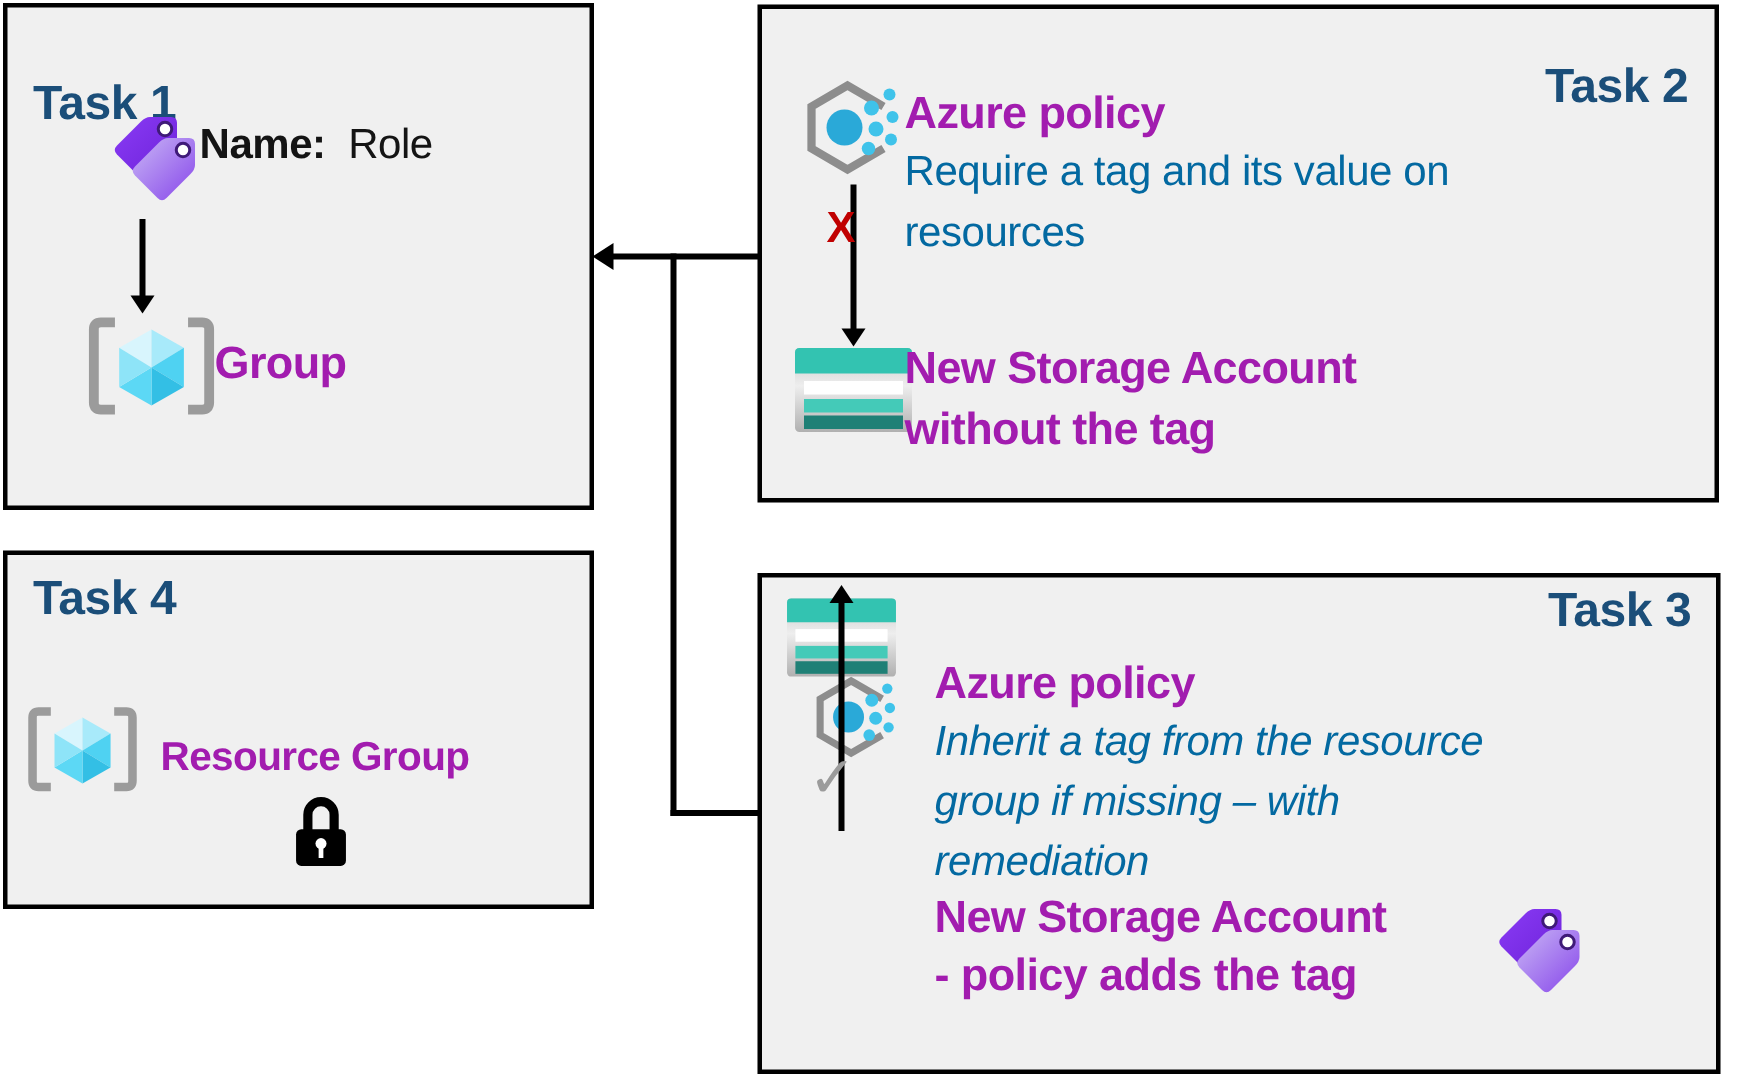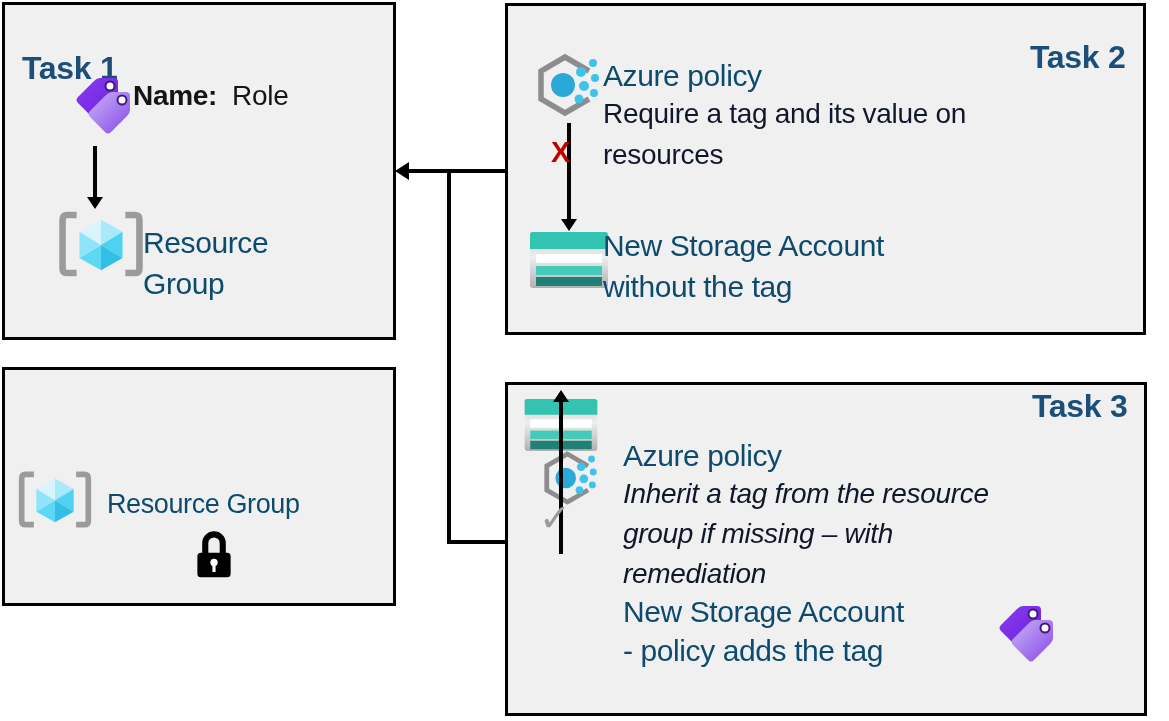--- a/index.html
+++ b/index.html
@@ -13,22 +13,22 @@
   .b-task4{left:2px;top:367px;width:394px;height:239px;}
   .b-task3{left:505px;top:382px;width:642px;height:334px;}
 
   .title{position:absolute;font-size:32px;font-weight:bold;color:#1b4e79;letter-spacing:-0.5px;white-space:nowrap;}
   .t1-title{left:22px;top:16px;margin-top:34px;}
   .t2-title{left:1030px;top:14px;margin-top:25px;}
   .t3-title{left:1032px;top:388px;}
   .t4-title{left:22px;top:380px;}
 
   .txt{position:absolute;white-space:nowrap;letter-spacing:-0.3px;}
-  .body28{font-size:28px;line-height:41px;color:#0f172a;}
-  .bold30{font-size:30px;font-weight:normal;line-height:41px;color:#0c4a6e;letter-spacing:-0.4px;}
+  .body28{font-size:28px;line-height:41px;color:#0369a1;}
+  .bold30{font-size:30px;font-weight:bold;line-height:41px;color:#a21caf;letter-spacing:-0.4px;}
 
   .t1-nv{left:133px;top:77px;font-size:28px;line-height:38px;}
   .nv-label{font-weight:bold;margin-right:15px;}
   .t1-rg-label{left:143px;top:222px;}
   .t2-heading{left:603px;top:55px;}
   .t2-desc{left:603px;top:93px;}
   .t2-result{left:603px;top:225px;}
   .t3-heading{left:623px;top:435px;}
   .t3-desc{left:623px;top:474px;line-height:40px;font-style:italic;}
   .t3-result{left:623px;top:592px;line-height:39px;}
@@ -138,21 +138,20 @@
     </svg>
   <div class="txt t1-nv">
     <div><span class="nv-label">Name:</span><span>Role</span></div>
   </div>
   <div class="line t1-arrow-line"></div>
   <div class="arr arr-down-t1"></div>
   <svg class="icon t1-rg" viewBox="0 0 96 72">
       <use href="#sym-rg"></use>
     </svg>
   <div class="txt bold30 t1-rg-label">
-    <div>Resource</div>
     <div>Group</div>
   </div>
 
   <div class="box b-task2"></div>
   <div class="title t2-title txt">Task 2</div>
   <svg class="icon t2-policy" viewBox="0 0 72 72">
       <use href="#sym-policy"></use>
     </svg>
   <div class="txt bold30 t2-heading">Azure policy</div>
   <div class="txt body28 t2-desc">
@@ -164,20 +163,21 @@
   <div class="arr arr-down-t2"></div>
   <svg class="icon t2-storage" viewBox="0 0 80 58">
       <use href="#sym-storage"></use>
     </svg>
   <div class="txt bold30 t2-result">
     <div>New Storage Account</div>
     <div>without the tag</div>
   </div>
 
   <div class="box b-task4"></div>
+  <div class="title t4-title txt">Task 4</div>
   <svg class="icon t4-rg" viewBox="0 0 96 72">
       <use href="#sym-rg"></use>
     </svg>
   <div class="txt bold30 t4-label">Resource Group</div>
   <svg class="icon t4-lock" viewBox="0 0 48 58">
       <use href="#sym-lock"></use>
     </svg>
 
   <div class="box b-task3"></div>
   <div class="title t3-title txt">Task 3</div>

